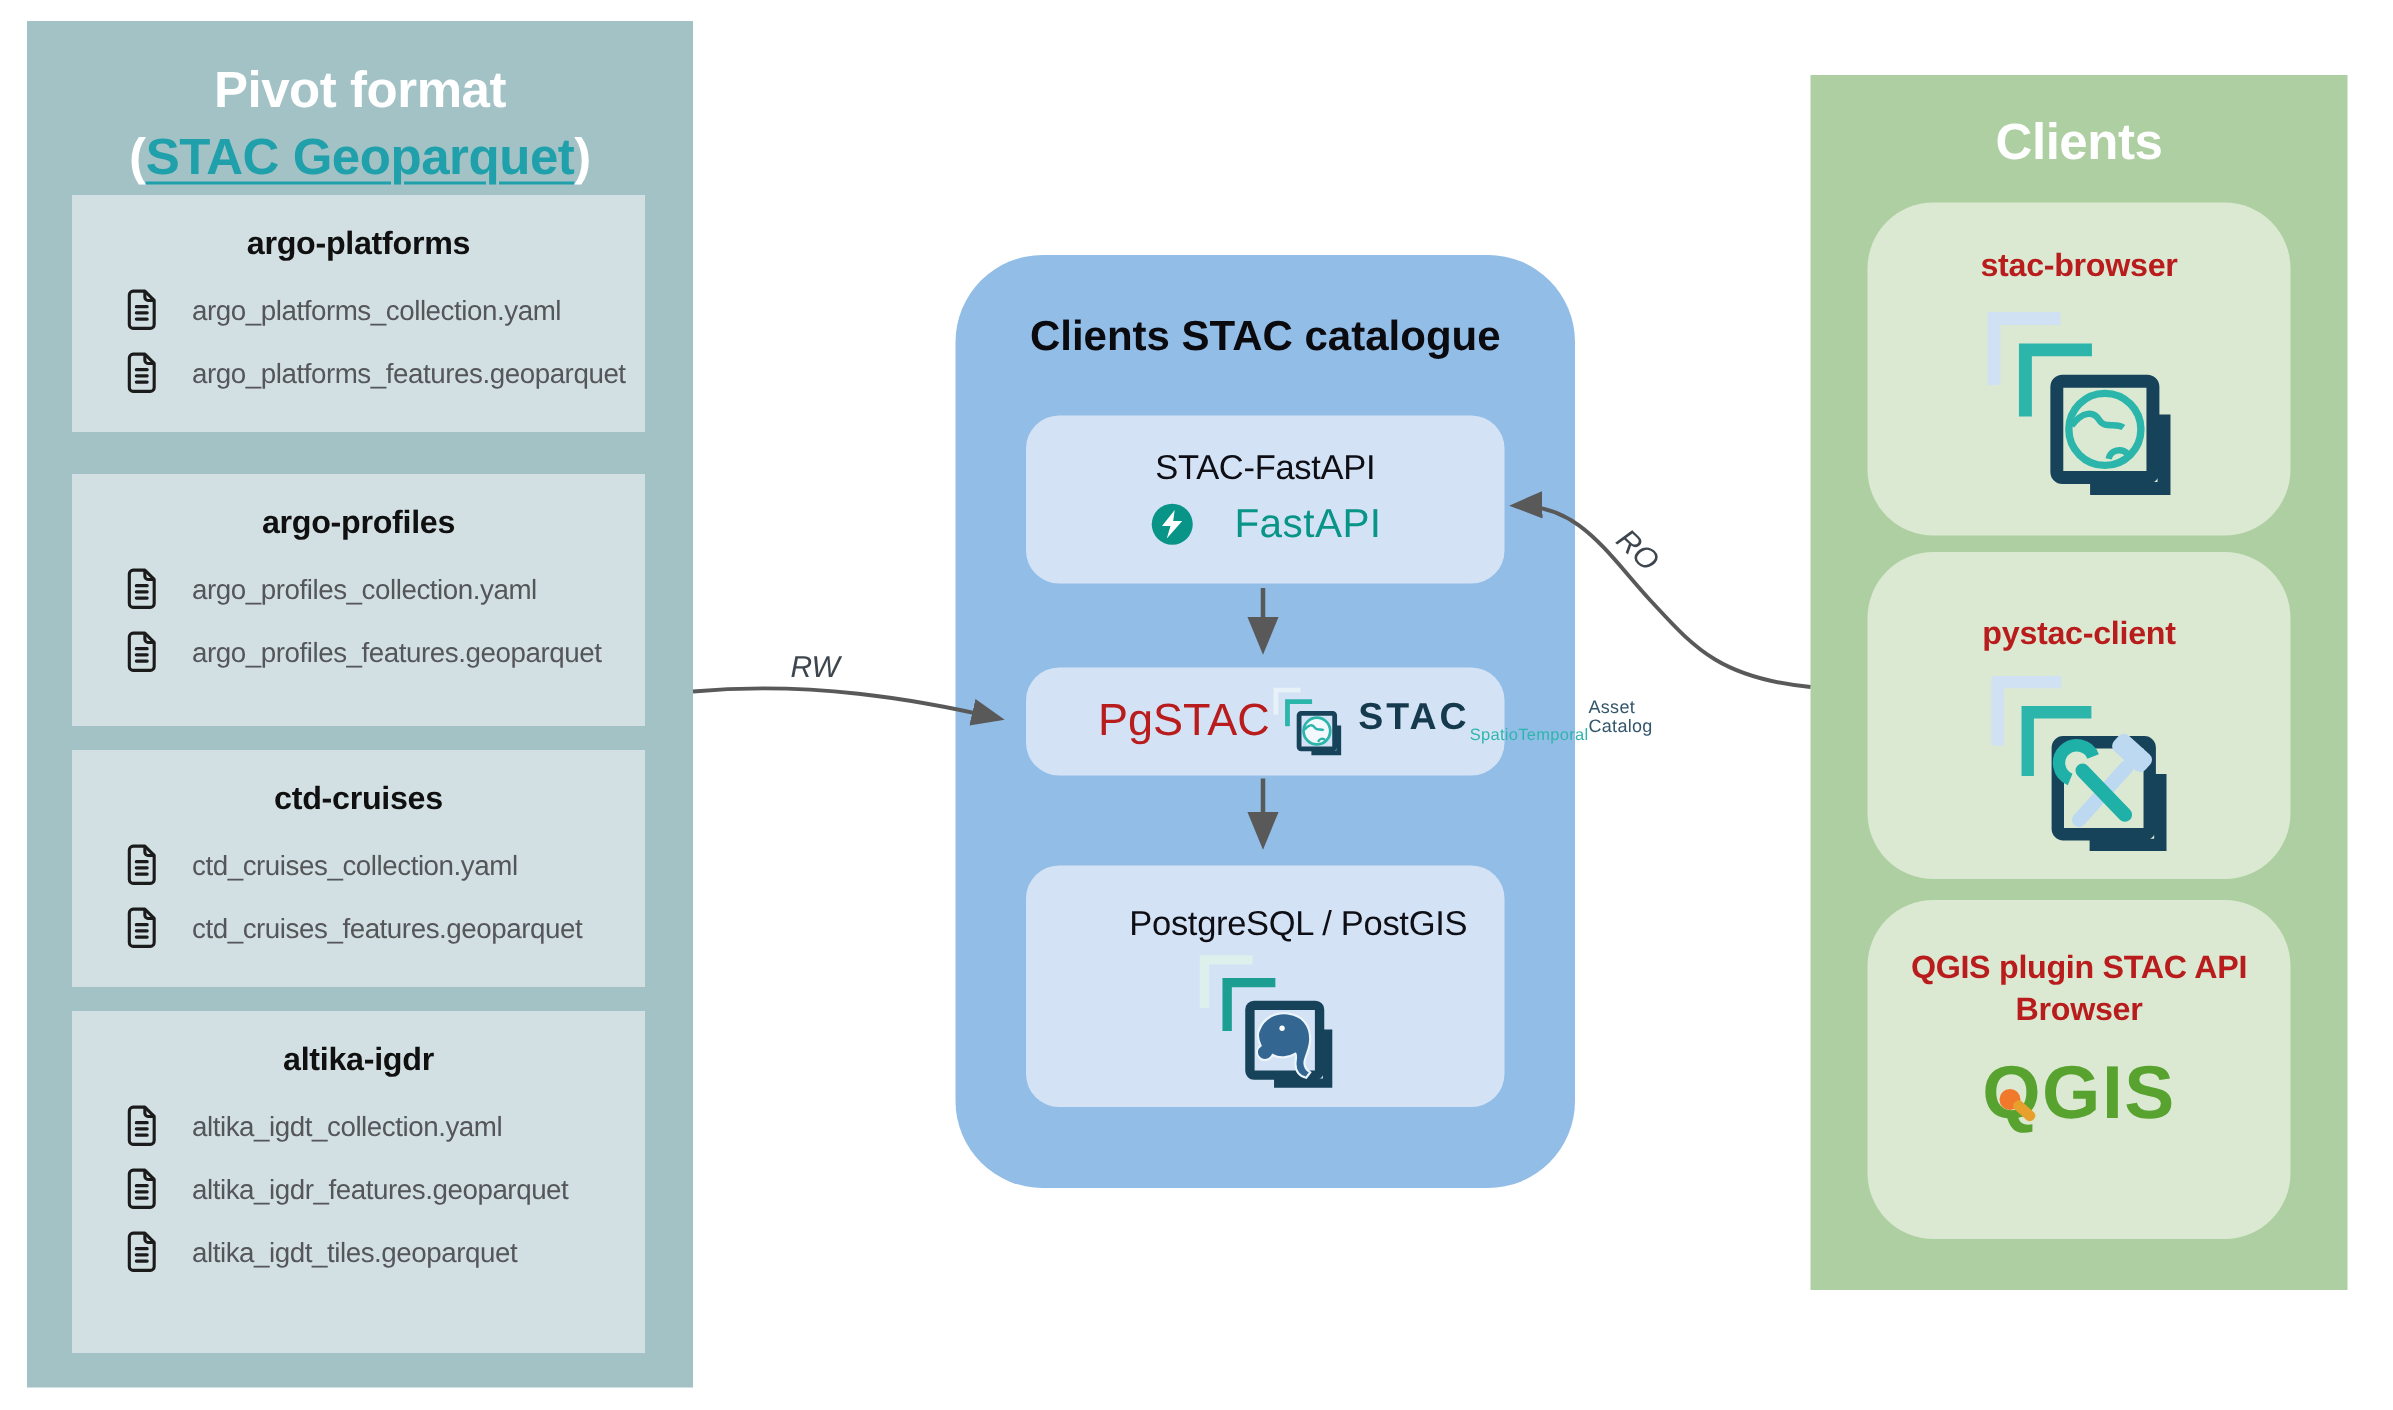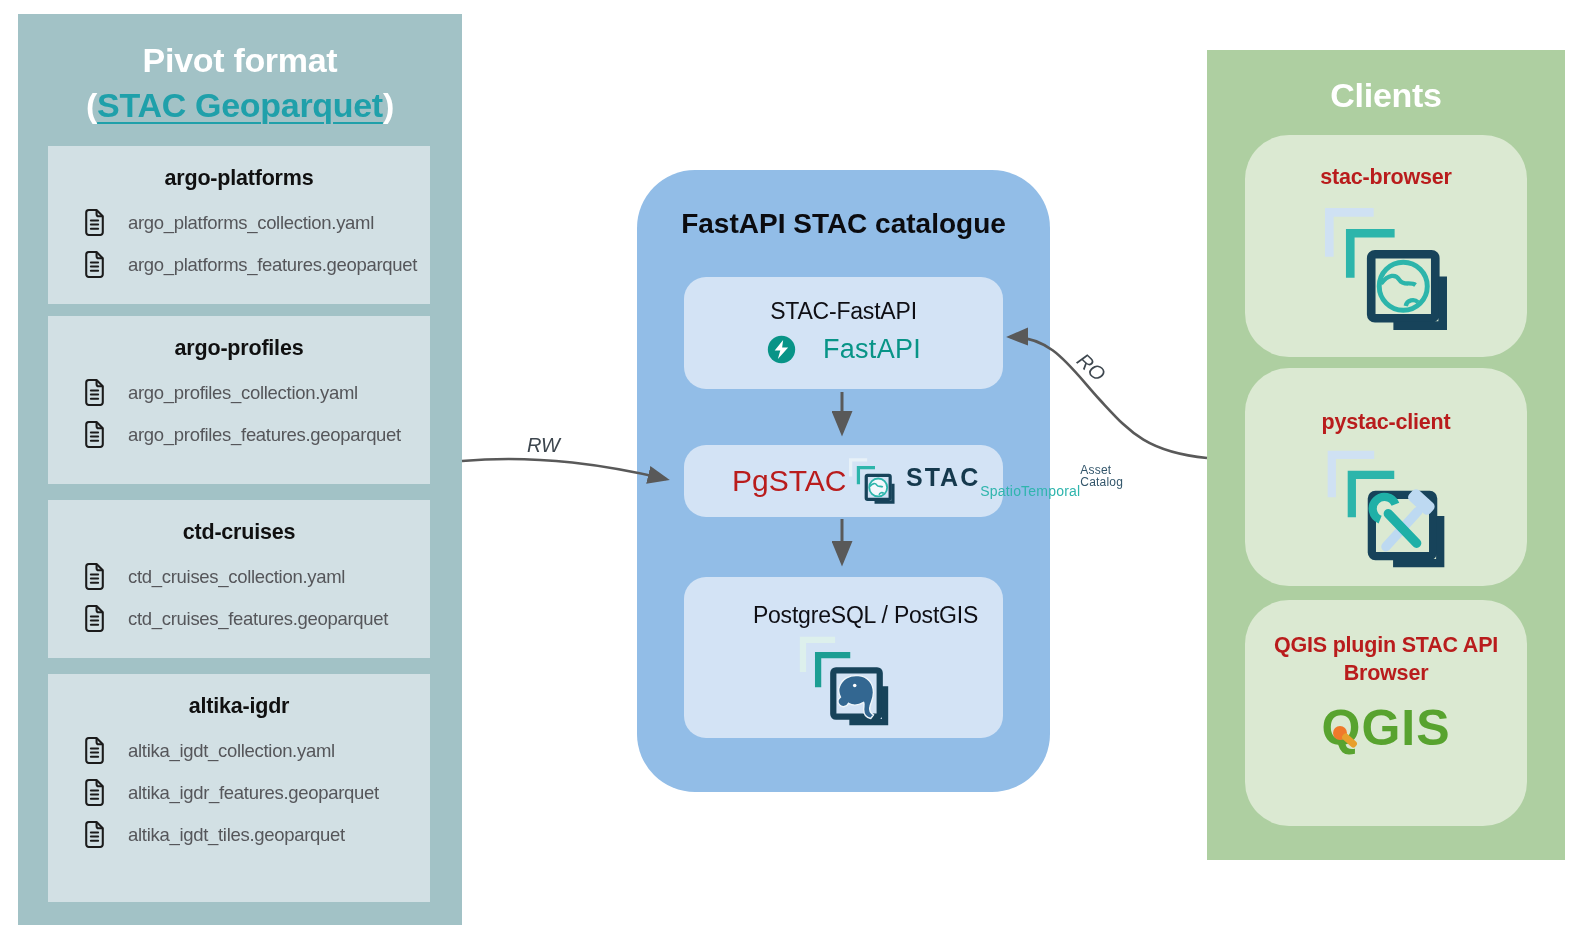--- a/index.html
+++ b/index.html
@@ -32,21 +32,21 @@
   #box-db      { top:407px; height:161px; }
   .mbox-label  { text-align:center; font-size:23px; color:#0e0e14; letter-spacing:-0.2px; }
   #box-fastapi .mbox-label { padding-top:21px; }
   #box-db .mbox-label { padding-top:25px;padding-left:44px; }
   .fastapi-row { display:flex; align-items:center; justify-content:center; gap:26px; margin-top:9px; }
   .fastapi-text { font-size:27px; color:#089487; font-weight:500; letter-spacing:0.3px; }
   .pgstac-label { font-size:30px; color:#b91c1c; }
   .stac-assembly { display:flex; align-items:center; gap:8px; }
   .stac-wordmark { display:flex; flex-direction:row; line-height:1.05; }
   .stac-word { font-size:25px; font-weight:bold; color:#15394d; letter-spacing:2px; }
-  .stac-sub1 { font-size:14px; color:#2fb5ad; margin-top:20px; letter-spacing:0.2px; }
+  .stac-sub1 { font-size:11px; color:#2fb5ad; margin-top:20px; letter-spacing:0.2px; }
   .stac-sub2 { font-size:12px; color:#33566b; letter-spacing:0.2px; }
   .db-icon-wrap, .client-icon-wrap { text-align:center; }
   .db-icon-wrap { margin-top:2px; }
 
   
   .clbox { position:absolute; left:38px; width:282px; background:#dbe9d2; border-radius:44px; box-sizing:border-box; }
   #client-stac-browser { top:85px;  height:222px; }
   #client-pystac       { top:318px; height:218px; }
   #client-qgis         { top:550px; height:226px; }
   .clbox-title { text-align:center; font-size:21.5px; font-weight:bold; color:#b91c1c; letter-spacing:-0.2px; }
@@ -69,21 +69,21 @@
 <body>
 
 <div class="canvas">
 
   <div class="panel panel-left">
     <div class="panel-title">
       <div>Pivot format</div>
       <div><span>(</span><a class="stac-link">STAC Geoparquet</a><span>)</span></div>
     </div>
 
-    <div class="cbox" style="top:132px; height:158px;">
+    <div class="cbox" style="top:116px; height:158px;">
       <div class="cbox-title">argo-platforms</div>
       <div class="files">
         <div class="file">
           <svg class="doc-icon" width="25" height="29" viewBox="0 0 24 28">
               <path d="M6.5 2 H14 L20 8 v15.5 A2.5 2.5 0 0 1 17.5 26 h-11 A2.5 2.5 0 0 1 4 23.5 v-19 A2.5 2.5 0 0 1 6.5 2 Z" fill="none" stroke="#1b1b1b" stroke-width="2" stroke-linejoin="round"></path>
               <path d="M14 2 v4 a2 2 0 0 0 2 2 h4" fill="none" stroke="#1b1b1b" stroke-width="2"></path>
               <path d="M8.5 12 h7 M8.5 16 h7 M8.5 20 h7" stroke="#1b1b1b" stroke-width="2" stroke-linecap="round"></path>
             </svg>
           <span class="file-label">argo_platforms_collection.yaml</span>
         </div>
@@ -167,21 +167,21 @@
               <path d="M14 2 v4 a2 2 0 0 0 2 2 h4" fill="none" stroke="#1b1b1b" stroke-width="2"></path>
               <path d="M8.5 12 h7 M8.5 16 h7 M8.5 20 h7" stroke="#1b1b1b" stroke-width="2" stroke-linecap="round"></path>
             </svg>
           <span class="file-label">altika_igdt_tiles.geoparquet</span>
         </div>
       </div>
     </div>
   </div>
 
   <div class="panel panel-mid">
-    <div class="mid-title">FastAPI STAC catalogue</div>
+    <div class="mid-title">Clients STAC catalogue</div>
 
     <div class="mbox" id="box-fastapi">
       <div class="mbox-label">STAC-FastAPI</div>
       <div class="fastapi-row">
         <svg width="31" height="31" viewBox="0 0 34 34">
             <circle cx="17" cy="17" r="15" fill="#089487"></circle>
             <path d="M18.8 6.5 L9.5 18.2 h6.2 L13 27.5 L24.3 14.7 h-6.6 Z" fill="#ffffff"></path>
           </svg>
         <span class="fastapi-text">FastAPI</span>
       </div>

